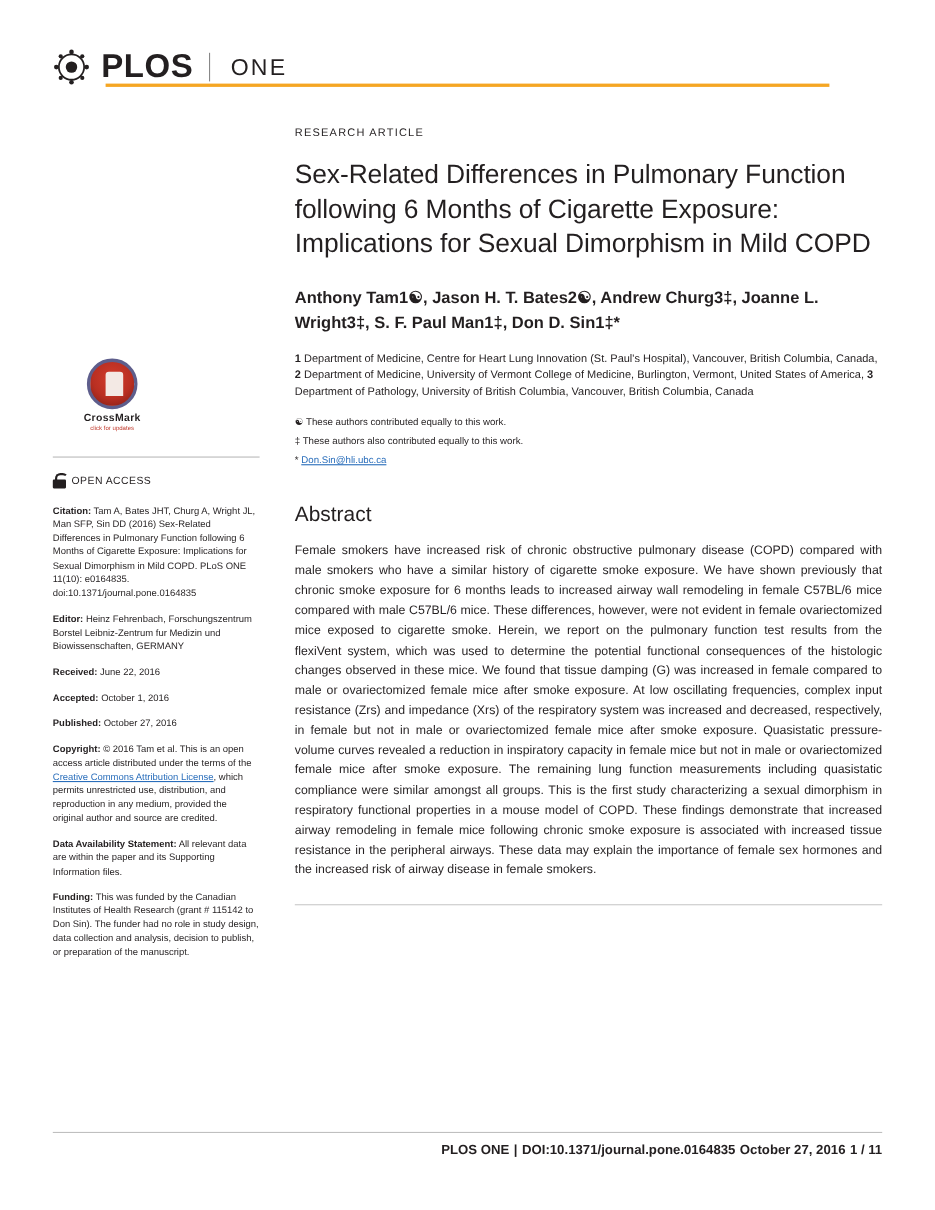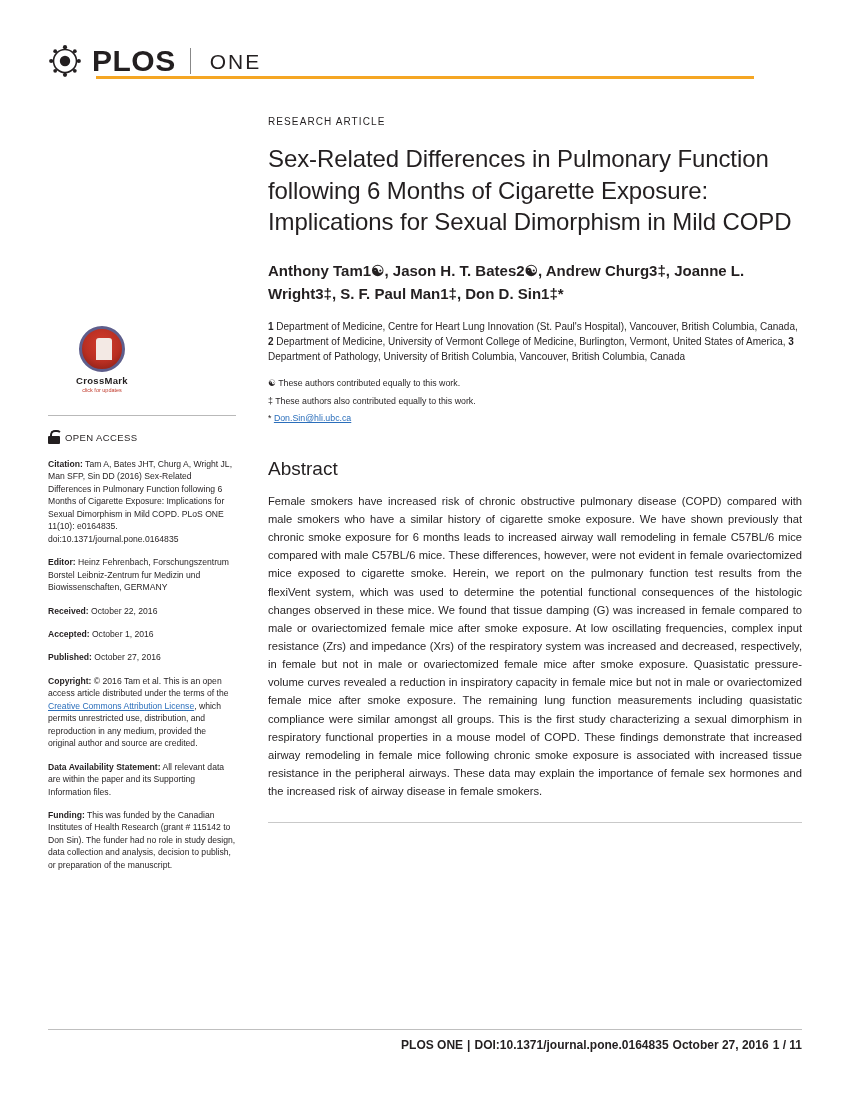--- a/index.html
+++ b/index.html
@@ -314,21 +314,21 @@
 
       <div class="meta-block">
         <b>Citation:</b><span> Tam A, Bates JHT, Churg A, Wright JL, Man SFP, Sin DD (2016) Sex-Related Differences in Pulmonary Function following 6 Months of Cigarette Exposure: Implications for Sexual Dimorphism in Mild COPD. PLoS ONE 11(10): e0164835. doi:10.1371/journal.pone.0164835</span>
       </div>
 
       <div class="meta-block">
         <b>Editor:</b><span> Heinz Fehrenbach, Forschungszentrum Borstel Leibniz-Zentrum fur Medizin und Biowissenschaften, GERMANY</span>
       </div>
 
       <div class="meta-block">
-        <b>Received:</b><span> October 22, 2016</span>
+        <b>Received:</b><span> June 22, 2016</span>
       </div>
 
       <div class="meta-block">
         <b>Accepted:</b><span> October 1, 2016</span>
       </div>
 
       <div class="meta-block">
         <b>Published:</b><span> October 27, 2016</span>
       </div>
 

